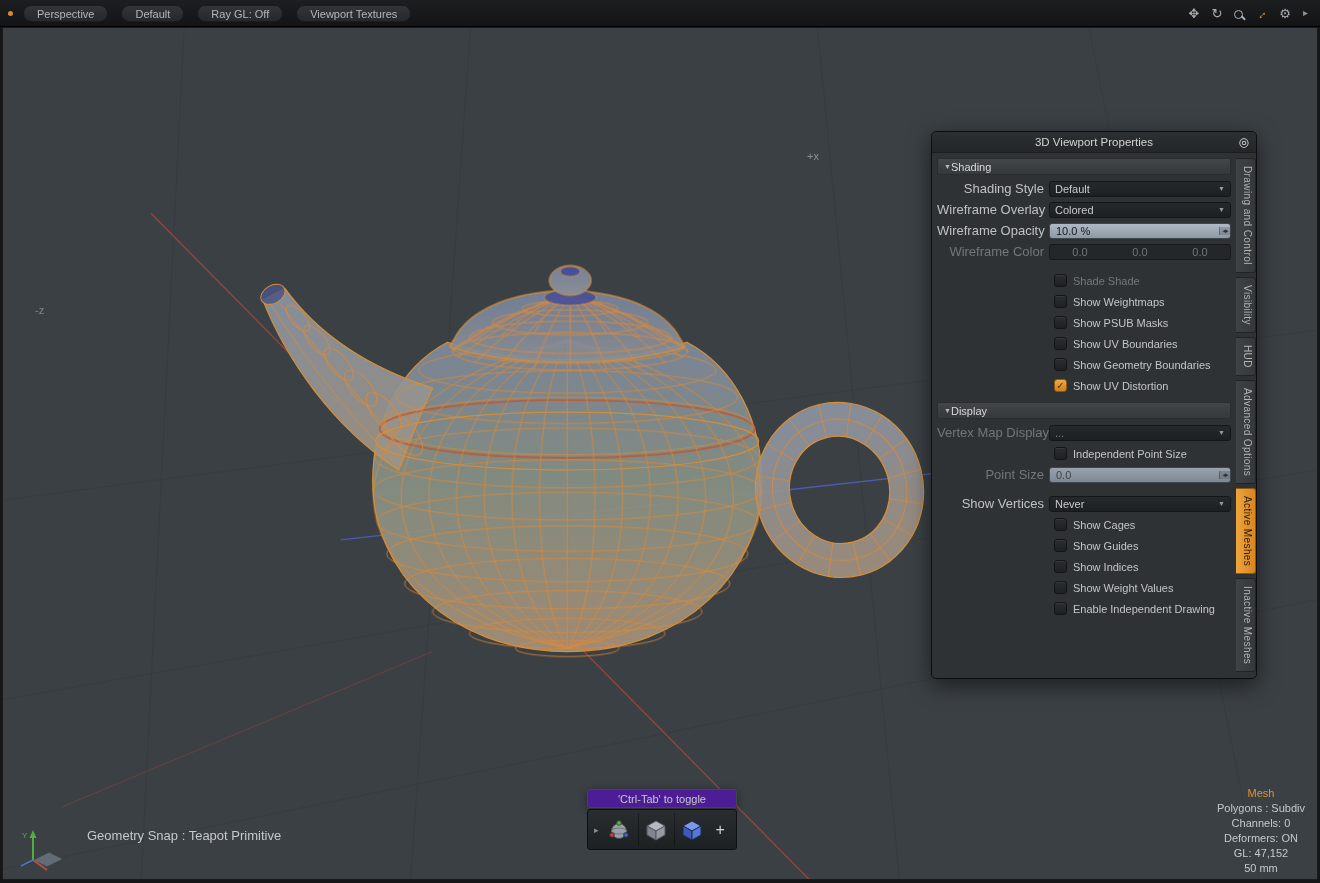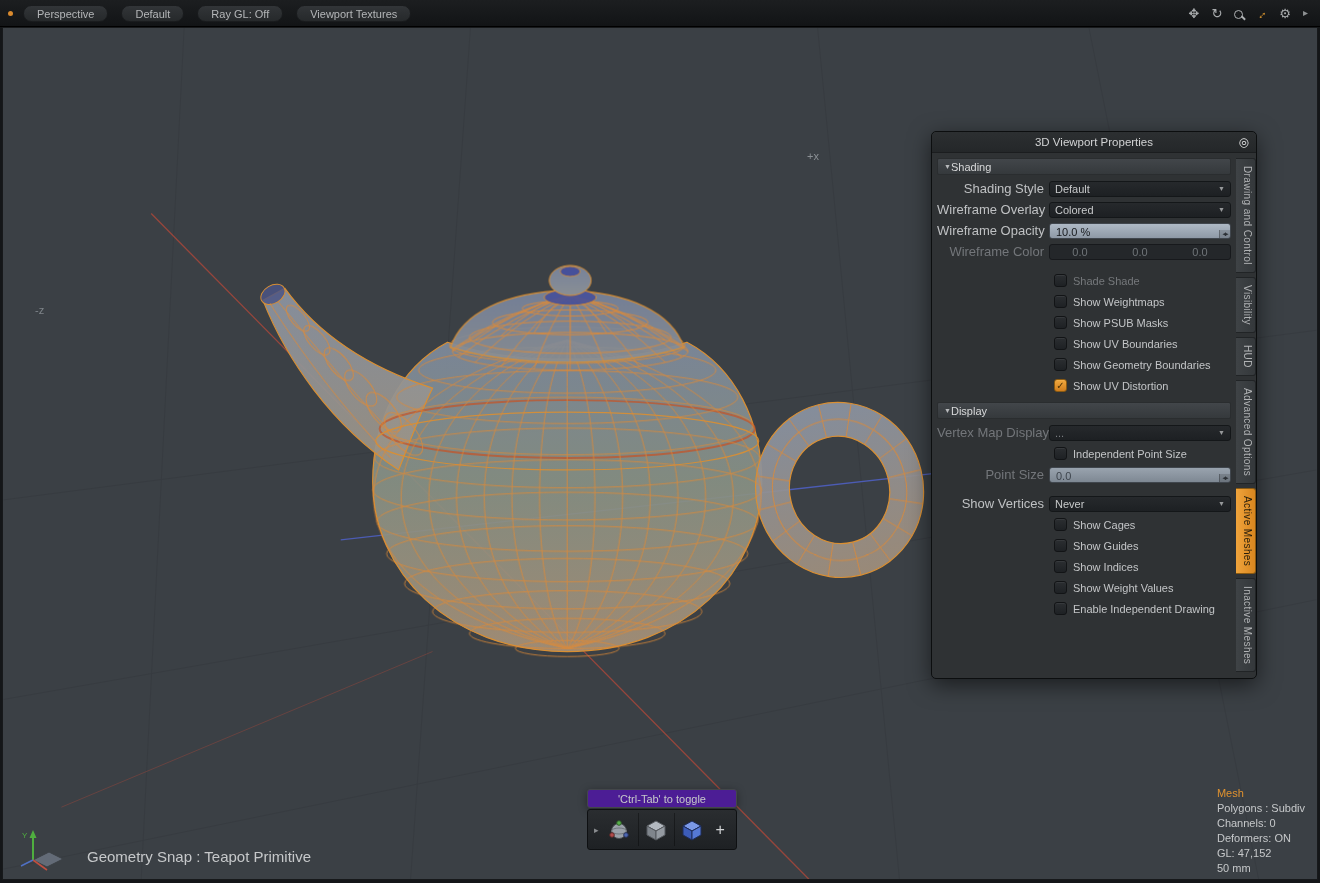--- a/index.html
+++ b/index.html
@@ -31,21 +31,21 @@
   .sec-header{display:flex;align-items:center;height:17px;margin:2px 0 3px;background:linear-gradient(#42464a,#35393c);border:1px solid #2a2d2f;border-radius:2px;padding:0 6px;color:#d8d9da;font-size:11px}
   .tri{font-size:7px;color:#b8babc}
   .prow{display:flex;align-items:center;height:21px}
   .plabel{width:112px;text-align:right;padding-right:5px;color:#bfc1c3;font-size:13px;white-space:nowrap}
   .plabel.dis{color:#73767a}
   .ctrl{flex:1;height:16px;display:flex}
   .dropdown{flex:1;display:flex;align-items:center;background:linear-gradient(#26292c,#1d2023);border:1px solid #141719;border-radius:3px;padding:0 5px;color:#c7c9ca;font-size:11px;cursor:pointer;overflow:hidden}
   .dropdown .val{flex:1;white-space:nowrap;overflow:hidden}
   .dropdown.dis .val{color:#787c80}
   .dd-arrow{font-size:7px;color:#97999b;margin-left:4px}
-  .field{flex:1;display:flex;align-items:flex-end;background:linear-gradient(#aeb9c5,#8e99a6);border:1px solid #40464d;border-radius:3px;color:#16191c;font-size:11px;overflow:hidden;cursor:pointer}
+  .field{flex:1;display:flex;align-items:center;background:linear-gradient(#aeb9c5,#8e99a6);border:1px solid #40464d;border-radius:3px;color:#16191c;font-size:11px;overflow:hidden;cursor:pointer}
   .field .val{flex:1;padding:1px 6px 0;white-space:nowrap}
   .field.dim{background:linear-gradient(#99a3ae,#7e8893)}
   .field.dim .val{color:#3e454d}
   .mini{width:11px;display:flex;align-items:center;justify-content:center;background:rgba(0,0,0,.14);border-left:1px solid rgba(0,0,0,.25);font-size:7px;color:#2c3136;letter-spacing:-1px}
   .color3{flex:1;display:flex;align-items:center;background:#24272a;border:1px solid #17191c;border-radius:3px;color:#6f7478;font-size:11px}
   .color3 span{flex:1;text-align:center}
   .checkrow{display:flex;align-items:center;height:21px;padding-left:117px;gap:6px}
   .cb{width:13px;height:13px;border-radius:3px;background:linear-gradient(#2b2e31,#1e2124);border:1px solid #121416;box-shadow:inset 0 1px rgba(255,255,255,.06);cursor:pointer;display:flex;align-items:center;justify-content:center;font-size:10px}
   .cb.checked{background:linear-gradient(#f2a93e,#d07e1e);border-color:#8a5a12}
   .cb.checked::after{content:"✓";color:#4c3106;font-weight:bold;margin-top:-1px}
@@ -57,23 +57,23 @@
   .vtab{writing-mode:vertical-rl;background:linear-gradient(90deg,#3f4346,#34383b);border:1px solid #212426;border-left:none;border-radius:0 3px 3px 0;color:#b2b4b6;font-size:10px;padding:7px 2px;letter-spacing:.4px;cursor:pointer;white-space:nowrap}
   .vtab.active{background:linear-gradient(90deg,#f0a43c,#d8861f);color:#251d0d;border-color:#8a5a12}
 
   
   .hint{position:absolute;left:584px;top:761px;width:150px;height:19px;background:#4c1d95;border:1px solid #43474a;border-radius:3px;color:#c6c8ca;font-size:11px;display:flex;align-items:center;justify-content:center;box-shadow:0 2px 8px rgba(0,0,0,.4)}
   .mode-bar{position:absolute;left:584px;top:781px;width:150px;height:41px;background:linear-gradient(#2a2d30,#1e2124);border:1px solid #0e1012;border-radius:3px;display:flex;align-items:center;padding:0 6px;gap:2px}
   .mode-caret{color:#8a8d90;font-size:9px;margin-right:2px}
   .mode-btn{width:34px;height:33px;display:flex;align-items:center;justify-content:center;cursor:pointer}
   .mode-btn.sep{border-left:1px solid rgba(0,0,0,.35)}
   .mode-add{color:#d0d2d4;font-size:16px;width:20px;text-align:center;cursor:pointer}
-  .snap{position:absolute;left:84px;top:820px;font-size:15px;color:#c6c8ca}
+  .snap{position:absolute;left:84px;top:800px;font-size:13px;color:#c6c8ca}
   .gizmo{position:absolute;left:16px;top:798px}
-  .status{position:absolute;right:12px;top:758px;text-align:left;font-size:11px;line-height:15px;color:#c6c8ca}
+  .status{position:absolute;right:12px;top:758px;text-align:center;font-size:11px;line-height:15px;color:#c6c8ca}
   .status .mesh{color:#e0922f}
 </style>
 </head>
 <body>
 
 <div class="topbar">
   <span class="state-dot"></span>
   <div class="tb-btn">Perspective</div>
   <div class="tb-btn">Default</div>
   <div class="tb-btn">Ray GL: Off</div>

